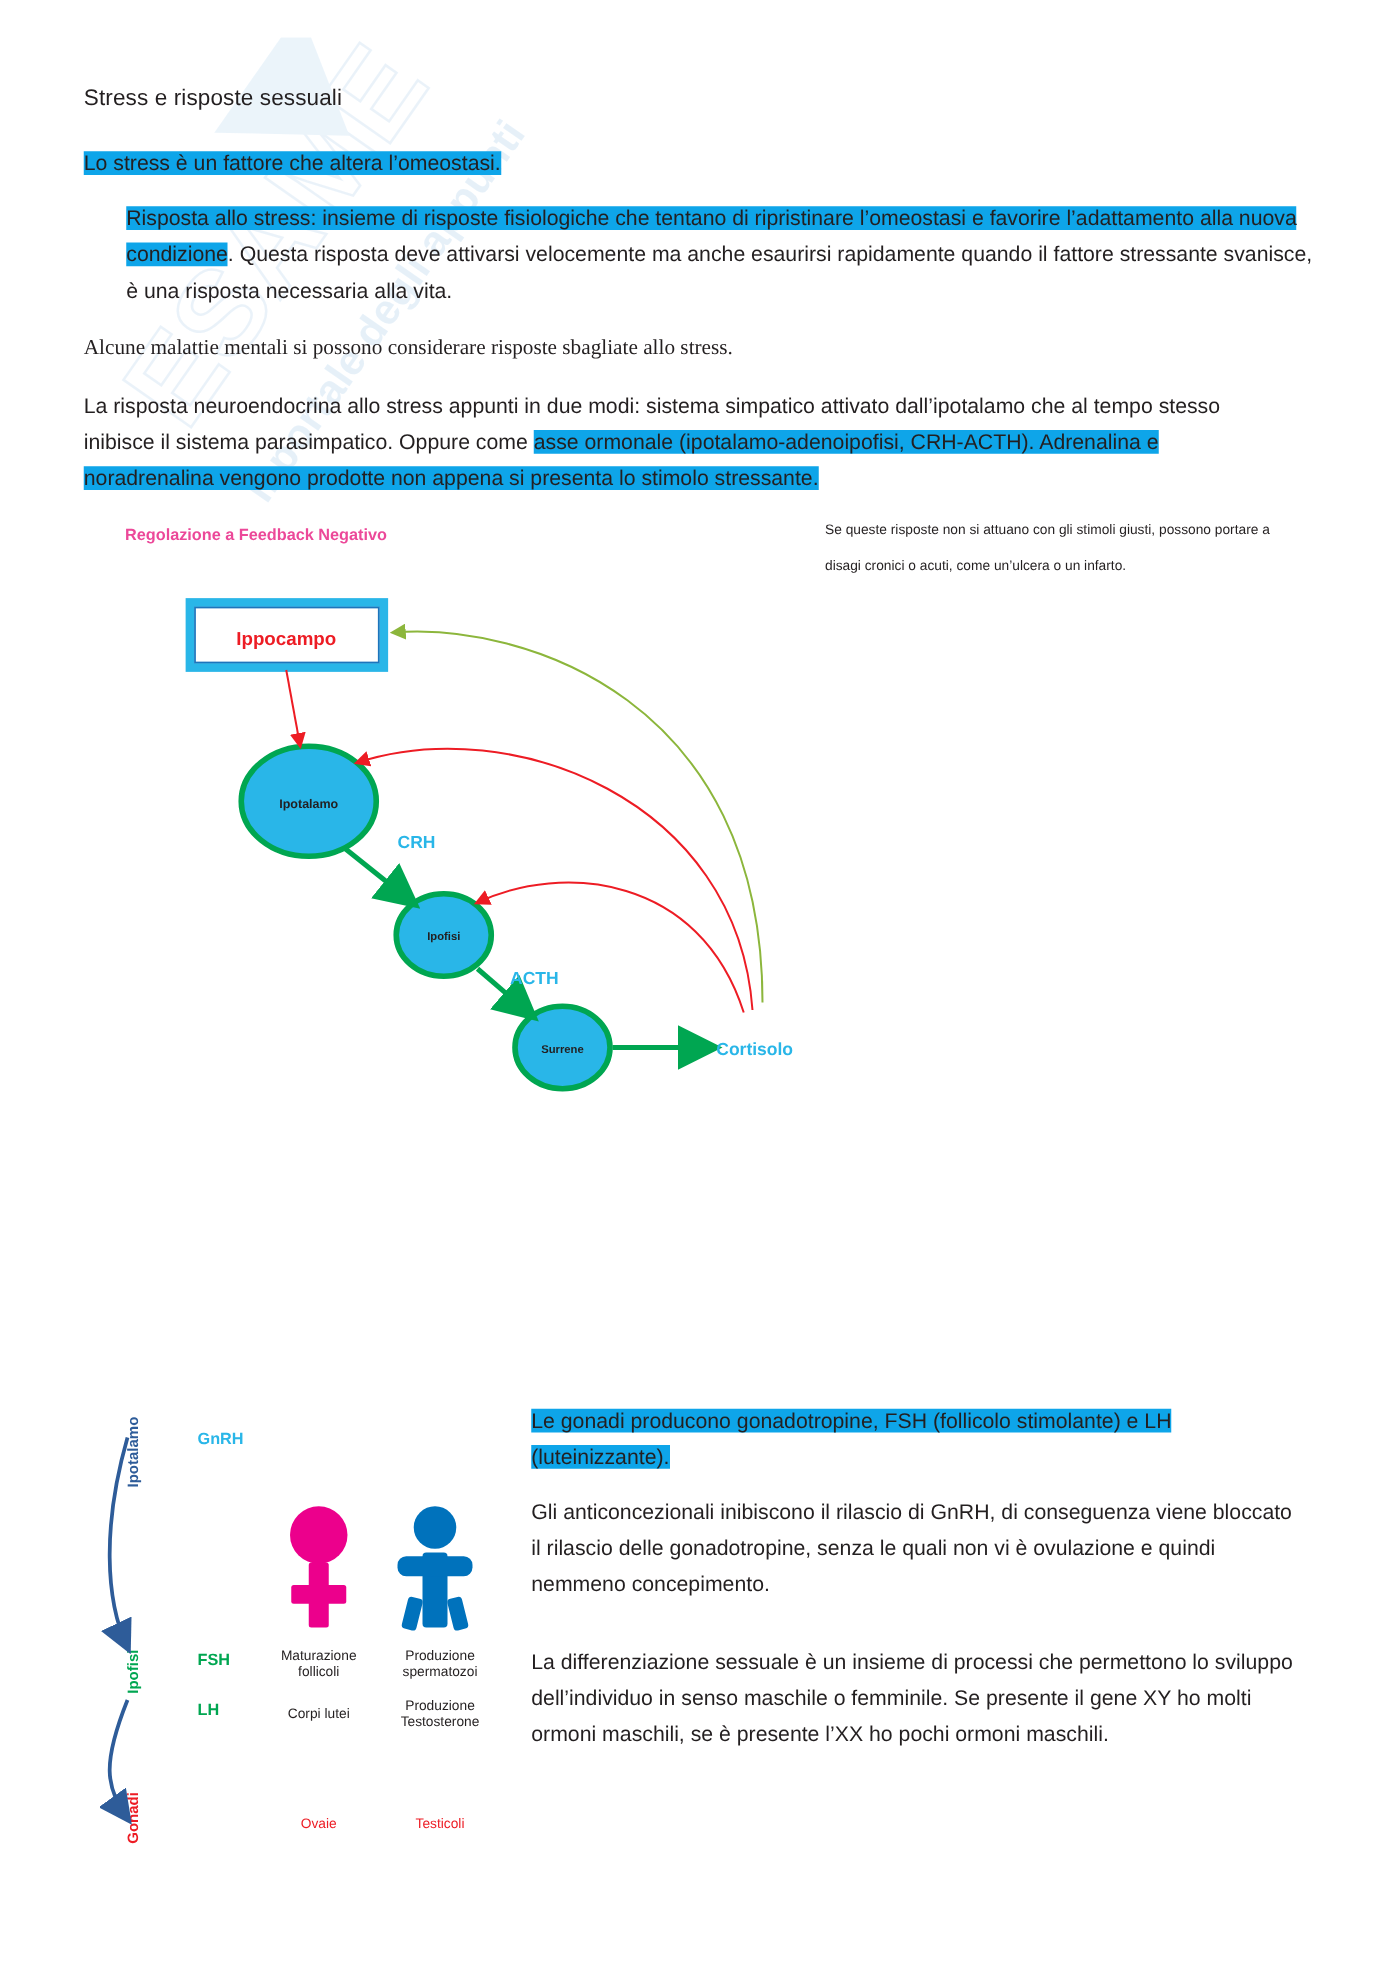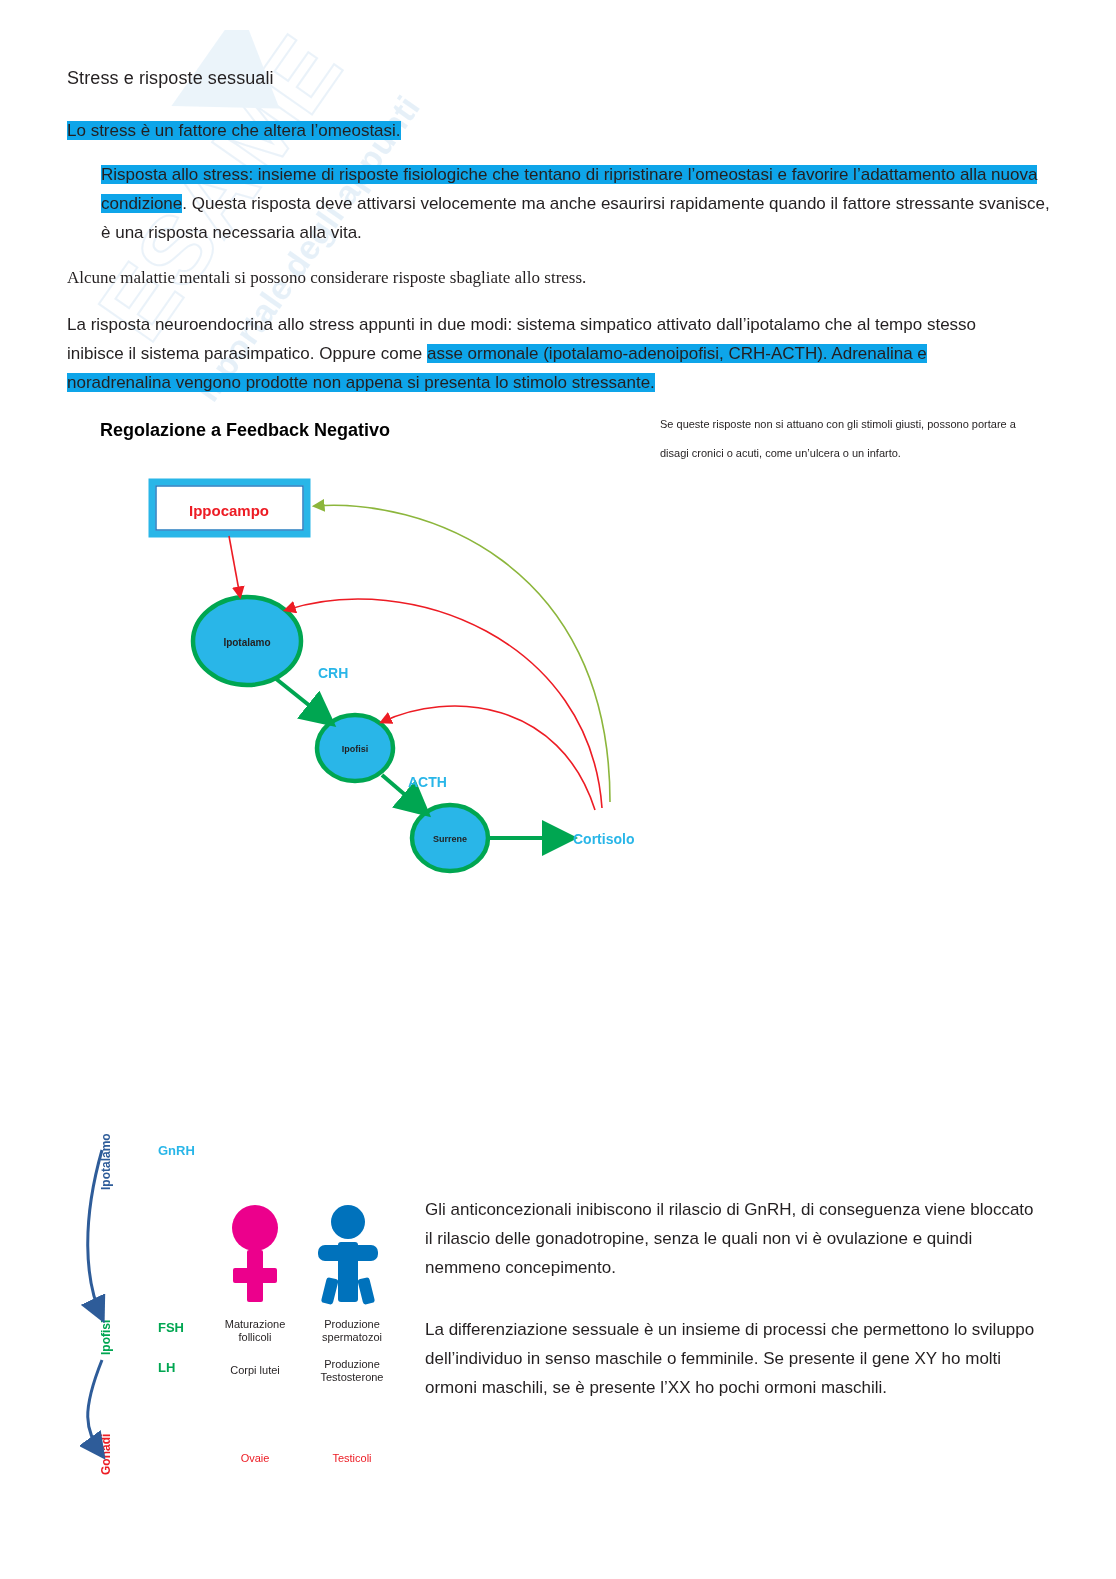--- a/index.html
+++ b/index.html
@@ -66,23 +66,23 @@
     width: 370px;
     font-size: 11px;
     line-height: 29px;
   }
 
   
   .fig1-title {
     position: absolute;
     left: 100px;
     top: 420px;
-    font-size: 18px;
+    font-size: 13px;
     font-weight: bold;
-    color: #000000;
+    color: #ec4899;
   }
   .fig1 {
     position: absolute;
     left: 90px;
     top: 450px;
     width: 580px;
     height: 440px;
   }
 
   
@@ -222,16 +222,19 @@
 
     <text x="272" y="218" text-anchor="middle" font-family="Liberation Sans, sans-serif" font-size="11" fill="#231f20">
       <tspan x="272" dy="0">Produzione</tspan><tspan x="272" dy="13">spermatozoi</tspan>
     </text>
     <text x="272" y="258" text-anchor="middle" font-family="Liberation Sans, sans-serif" font-size="11" fill="#231f20">
       <tspan x="272" dy="0">Produzione</tspan><tspan x="272" dy="13">Testosterone</tspan>
     </text>
     <text x="272" y="352" text-anchor="middle" font-family="Liberation Sans, sans-serif" font-size="11" fill="#ed1c24">Testicoli</text>
   </svg>
 
+  <div class="lower l1">
+    <span class="hl">Le gonadi producono gonadotropine, FSH (follicolo stimolante) e LH (luteinizzante).</span>
+  </div>
   <div class="lower l2">Gli anticoncezionali inibiscono il rilascio di GnRH, di conseguenza viene bloccato il rilascio delle gonadotropine, senza le quali non vi è ovulazione e quindi nemmeno concepimento.</div>
   <div class="lower l3">La differenziazione sessuale è un insieme di processi che permettono lo sviluppo dell’individuo in senso maschile o femminile. Se presente il gene XY ho molti ormoni maschili, se è presente l’XX ho pochi ormoni maschili.</div>
 
 </div>
 
 </body></html>

